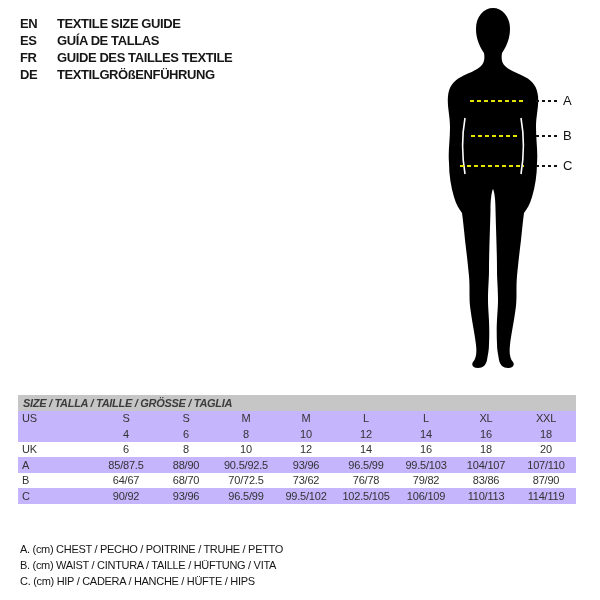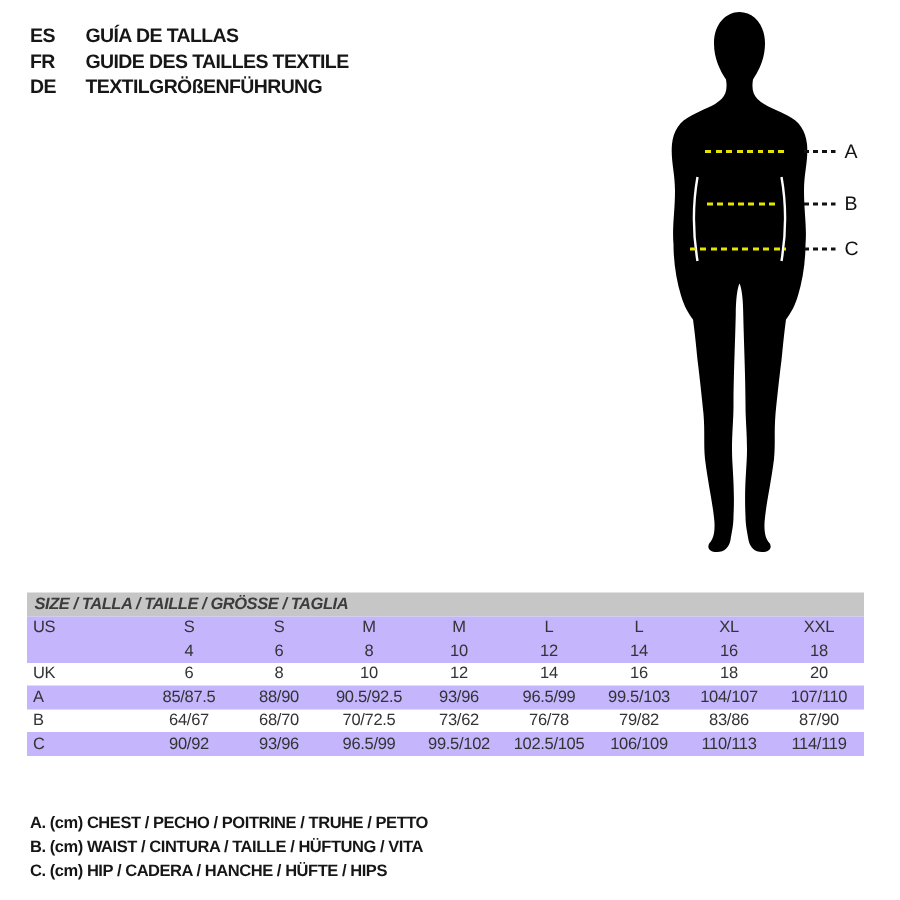--- a/index.html
+++ b/index.html
@@ -58,30 +58,34 @@
     background: #c6c6c6; color: #3c3c3c; font-weight: 700;
   }
   .t-row.header .t-label { grid-column: 1 / -1; padding-left: 5px; letter-spacing: -0.3px; font-style: italic; }
   .t-row.shade { background: #c4b5fd; }
   .t-label { padding-left: 4px; text-align: left; white-space: nowrap; }
   .t-cell { text-align: center; white-space: nowrap; }
 
   
   .legend { position: absolute; left: 20px; top: 541px; }
   .legend-line {
-    height: 16px; font-size: 11px; font-weight: 700; letter-spacing: -0.3px;
+    height: 16px; font-size: 11px; font-weight: 400; letter-spacing: -0.3px;
     color: #161616; white-space: nowrap; display: flex; align-items: center;
   }
 </style>
 </head>
 <body>
 
 <div id="canvas">
 
   <div class="lang-list">
+    <div class="lang-row">
+      <span class="lang-code">EN</span>
+      <span class="lang-label">TEXTILE SIZE GUIDE</span>
+    </div>
     <div class="lang-row">
       <span class="lang-code">ES</span>
       <span class="lang-label">GUÍA DE TALLAS</span>
     </div>
     <div class="lang-row">
       <span class="lang-code">FR</span>
       <span class="lang-label">GUIDE DES TAILLES TEXTILE</span>
     </div>
     <div class="lang-row">
       <span class="lang-code">DE</span>

